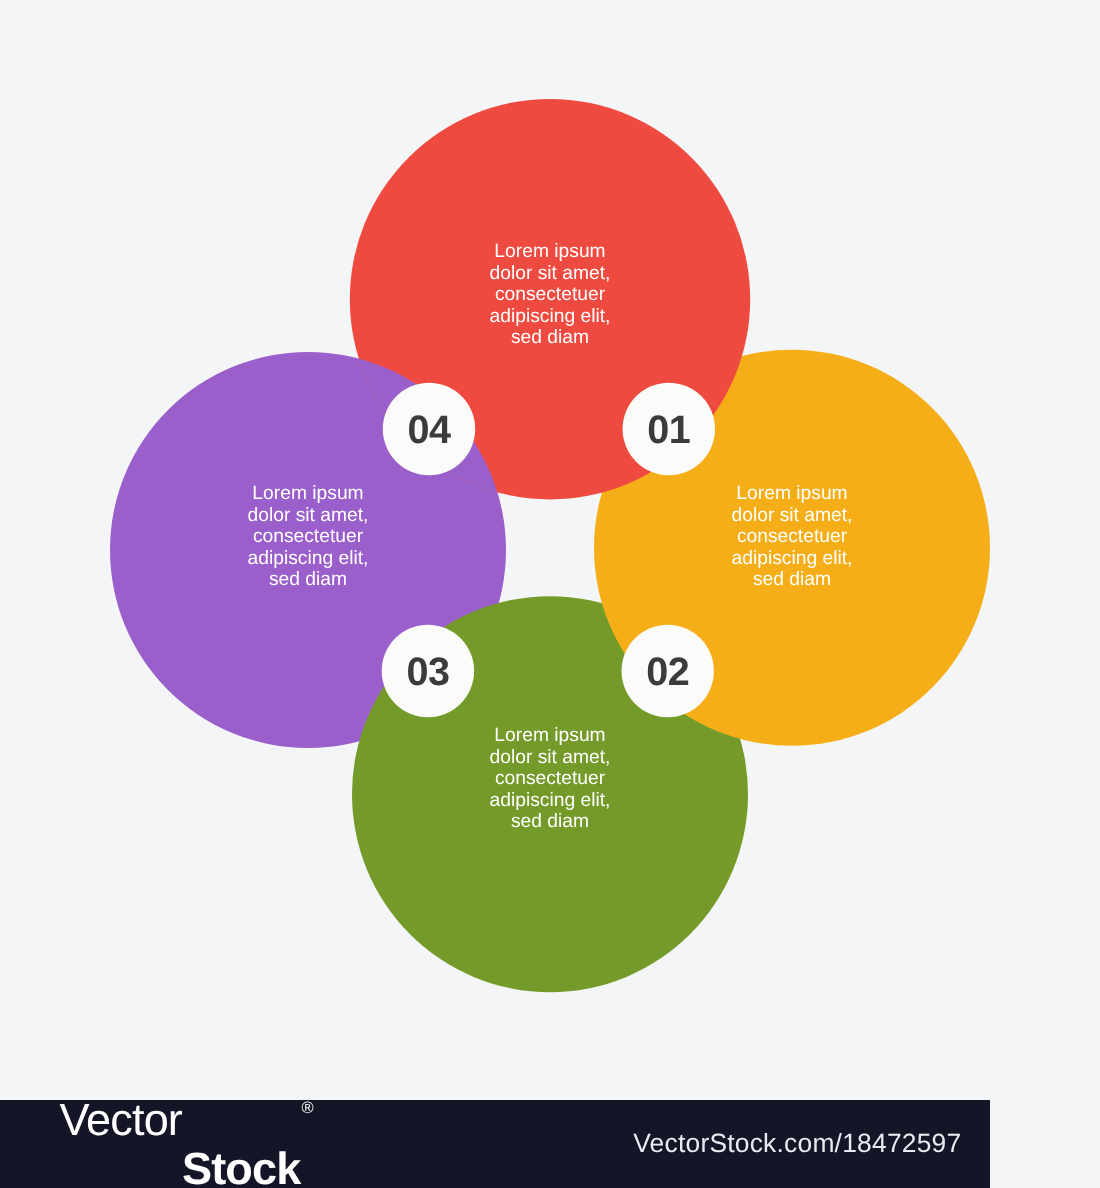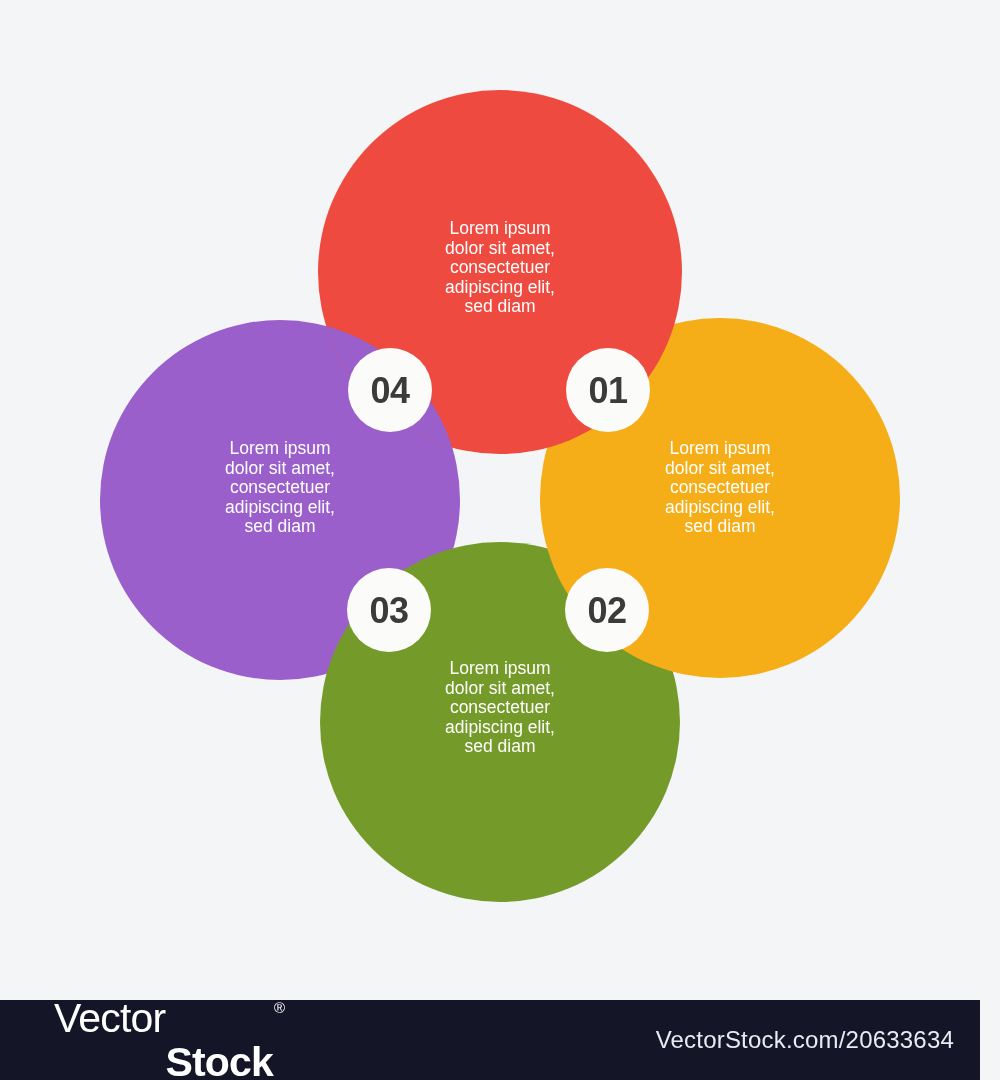--- a/index.html
+++ b/index.html
@@ -53,21 +53,21 @@
     fill: #3b3b3b;
     text-anchor: middle;
     letter-spacing: -0.5px;
   }
 
   
   #footer-bar {
     position: absolute;
     left: 0;
     top: 1000px;
-    width: 980px;
+    width: 900px;
     height: 80px;
     background: #141526;
     display: flex;
     align-items: center;
     justify-content: space-between;
     box-sizing: border-box;
     padding: 0 26px 0 54px;
   }
   #brand-logo {
     display: flex;
@@ -159,14 +159,14 @@
     </g>
   </svg>
 </div>
 
 <div id="footer-bar" style="background: rgb(20, 21, 38);">
   <div id="brand-logo">
     <span class="brand-light">Vector</span>
       <span class="brand-bold">Stock</span>
       <span class="brand-reg">®</span>
   </div>
-  <div id="footer-url">VectorStock.com/20633634</div>
+  <div id="footer-url">VectorStock.com/18472597</div>
 </div>
 
 </body></html>

